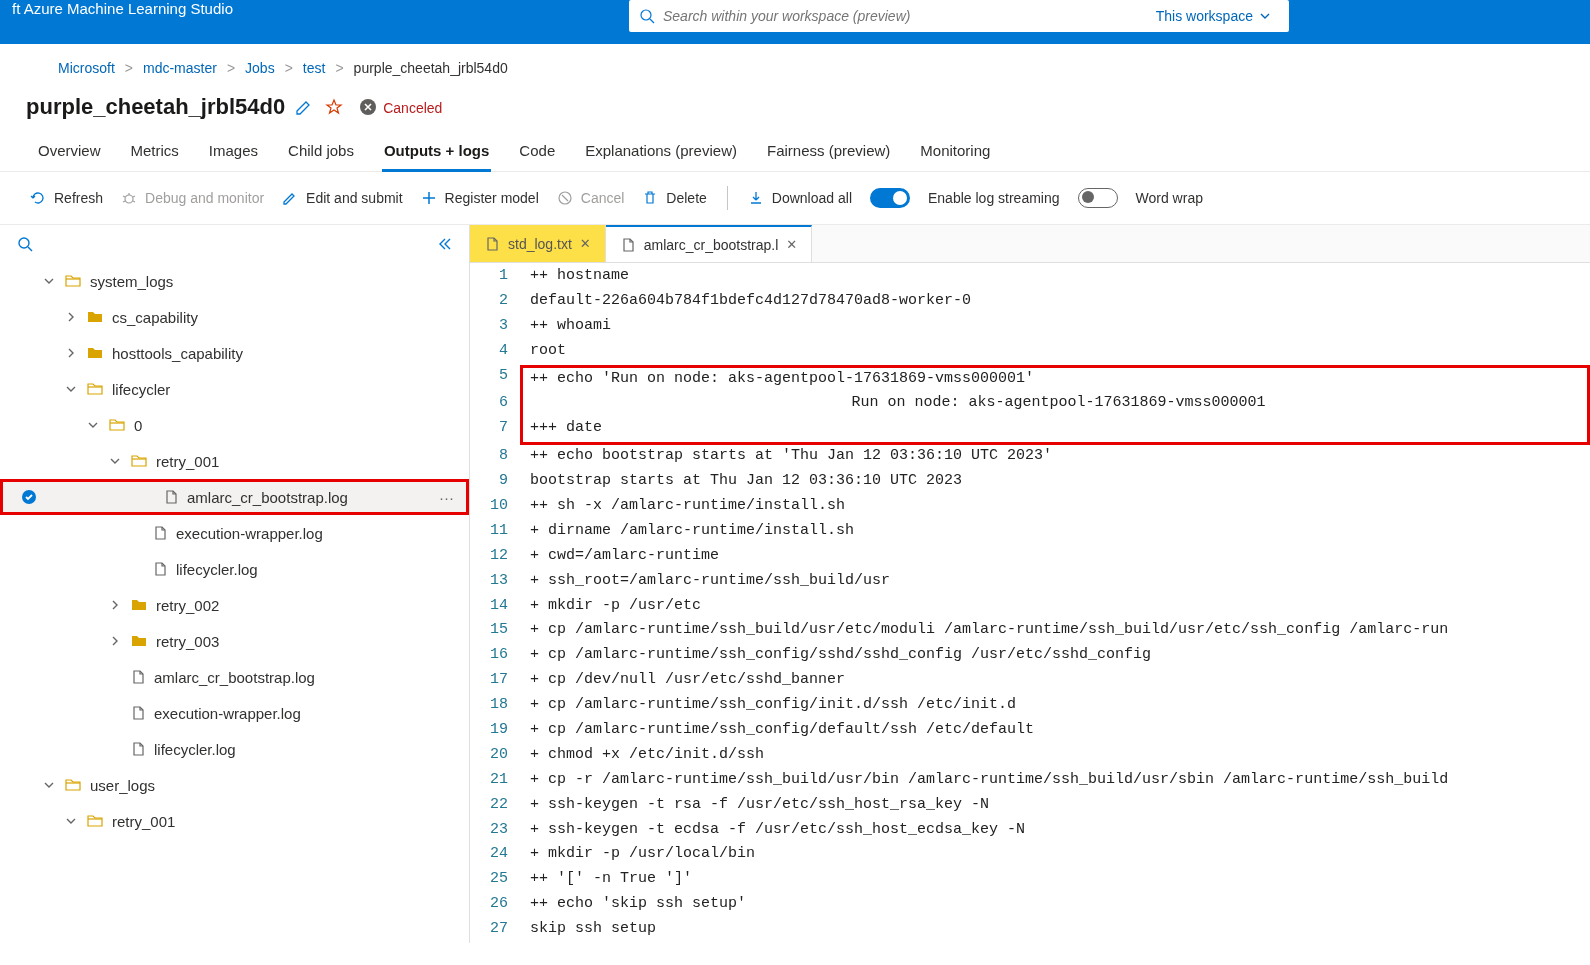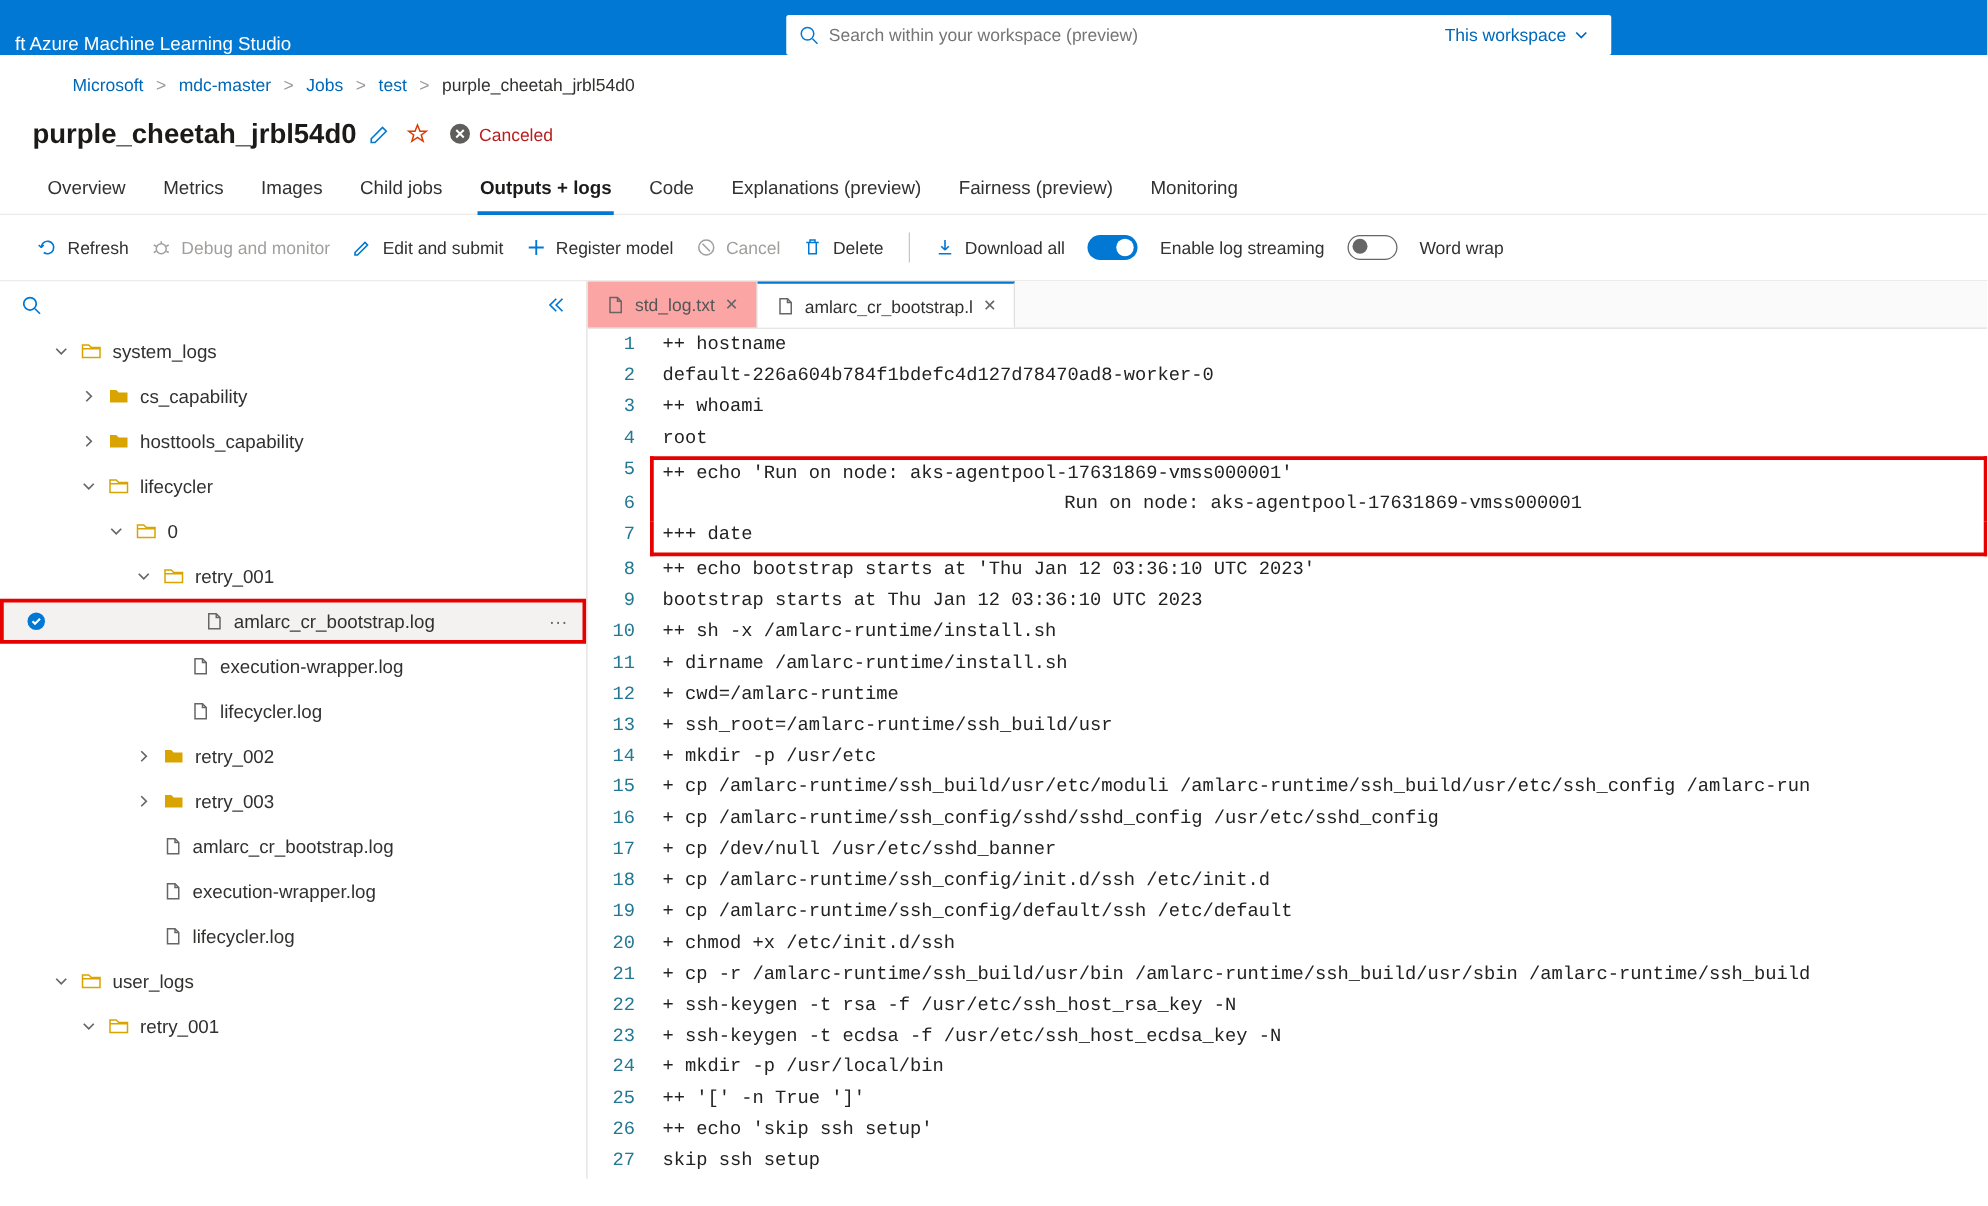--- a/index.html
+++ b/index.html
@@ -7,21 +7,21 @@
     font-family: "Segoe UI", -apple-system, BlinkMacSystemFont, sans-serif;
     font-size: 14px;
     color: #323130;
     background: #ffffff;
     overflow: hidden;
   }
 
   
   .topbar {
     display: flex;
-    align-items: flex-end;
+    align-items: flex-start;
     background: #0078d4;
     color: #ffffff;
     height: 44px;
     padding: 0 12px;
     gap: 16px;
   }
   .topbar .brand {
     font-size: 15px;
     font-weight: 400;
     white-space: nowrap;
@@ -39,20 +39,21 @@
     color: #666;
   }
   .searchbox svg { flex-shrink: 0; margin-right: 8px; }
   .searchbox input {
     border: none;
     outline: none;
     flex: 1;
     font-size: 14px;
     color: #0369a1;
     background: transparent;
+    font-style: italic;
   }
   .searchbox .scope {
     color: #0067b8;
     display: flex;
     align-items: center;
     gap: 6px;
     padding-left: 10px;
     cursor: pointer;
   }
 
@@ -211,21 +212,21 @@
   .ed-tab {
     display: flex;
     align-items: center;
     gap: 8px;
     padding: 0 14px;
     border-right: 1px solid #e1dfdd;
     font-size: 14px;
     color: #555;
     cursor: pointer;
     max-width: 210px;
-    background:#fca5a5;
+    background:#fde047;
   }
   .ed-tab.active {
     background: #ffffff;
     border-top: 2px solid #0078d4;
     color: #323130;
   }
   .ed-tab .name { overflow:hidden; text-overflow:ellipsis; white-space:nowrap; flex:1;}
   .ed-tab .close { color:#666; font-size:13px; cursor:pointer;}
 
   .code {

